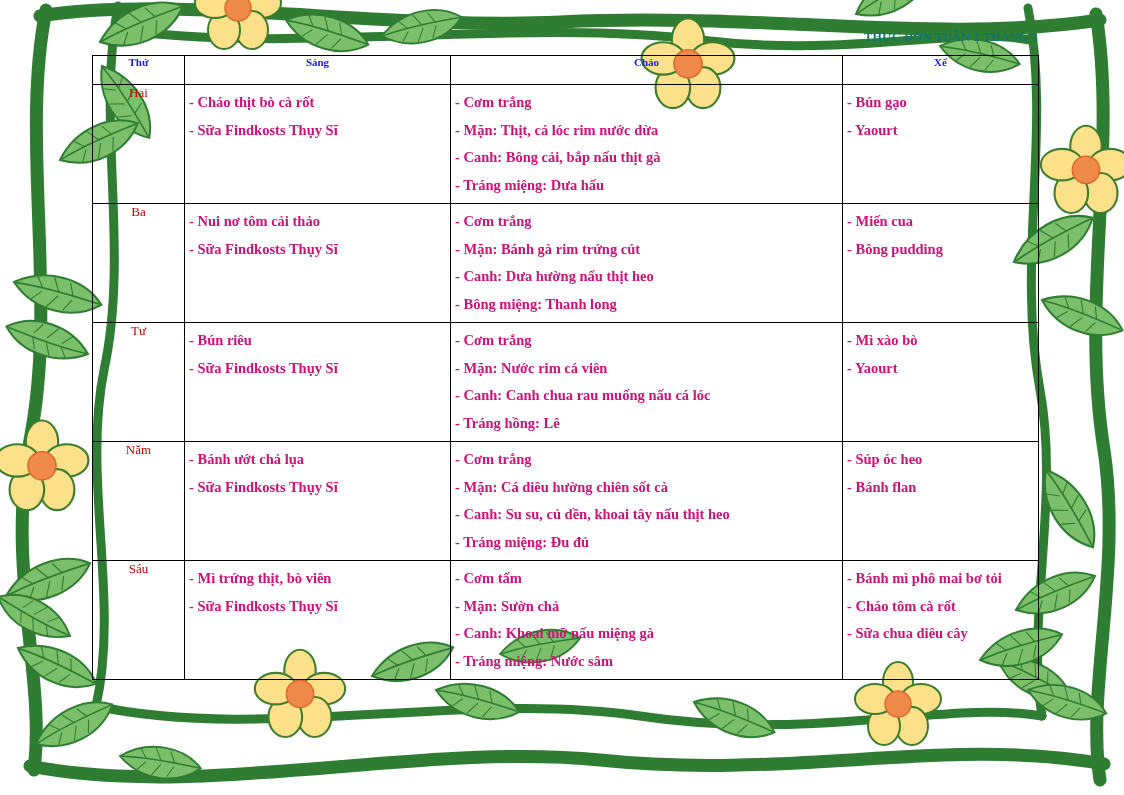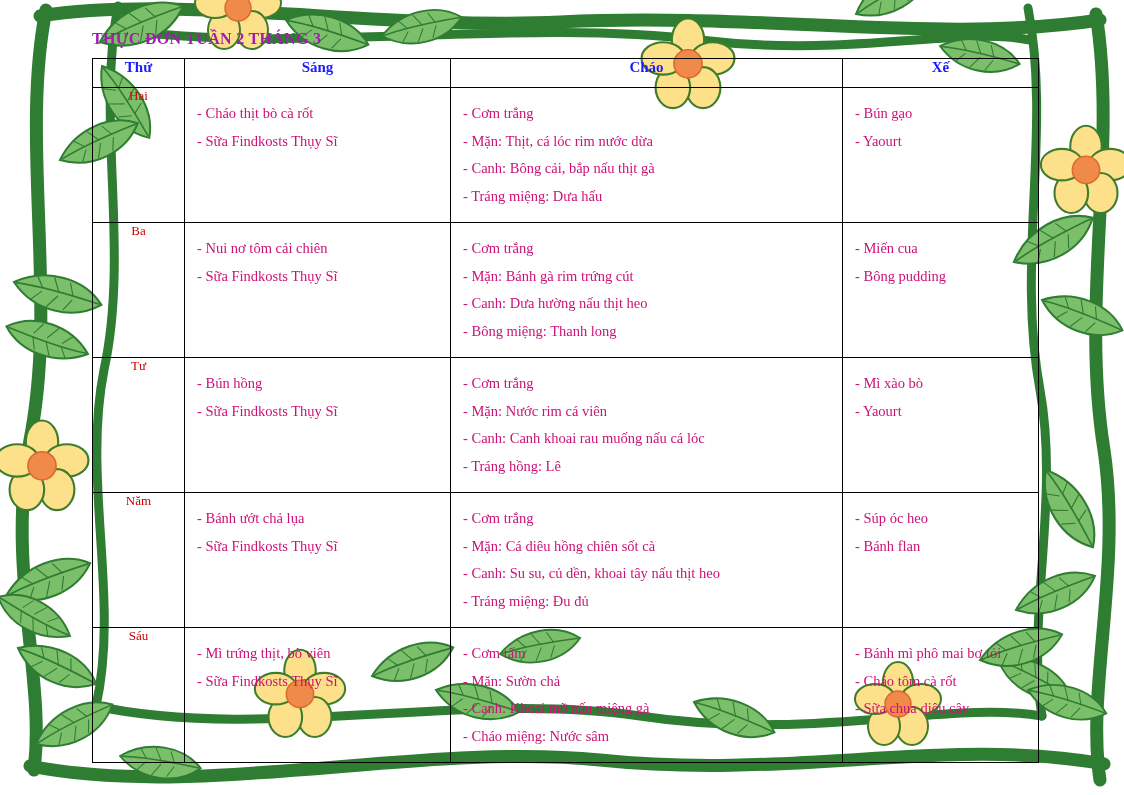--- a/index.html
+++ b/index.html
@@ -27,45 +27,45 @@
   
   #menu-doc {
     position: absolute;
     left: 92px;
     top: 30px;
     width: 946px;
     z-index: 3;
   }
 
   #menu-title {
-    text-align: left;
-    font-size: 16px;
+    text-align: right;
+    font-size: 12px;
     font-weight: bold;
-    color: #a21caf;
+    color: #0f766e;
     letter-spacing: 0.3px;
     margin-bottom: 10px;
     font-family: "Liberation Serif", serif;
   }
 
   table.menu-table {
     border-collapse: collapse;
     width: 946px;
     table-layout: fixed;
     background: transparent;
   }
   table.menu-table th,
   table.menu-table td {
     border: 1px solid #000000;
     vertical-align: top;
     padding: 0;
   }
   table.menu-table th {
     height: 28px;
     text-align: center;
-    font-size: 15px;
+    font-size: 11px;
     font-weight: bold;
     color: #1a1aff;
     font-family: "Liberation Serif", serif;
   }
   col.c-day   { width: 92px; }
   col.c-morn  { width: 266px; }
   col.c-noon  { width: 392px; }
   col.c-aft   { width: 196px; }
 
   td.day-cell {
@@ -73,22 +73,23 @@
     font-weight: normal;
     color: #cc0000;
     font-size: 13px;
     padding-top: 8px;
   }
   td.items-cell {
     padding: 7px 0 9px 10px;
   }
   ul.items {
     list-style: none;
-    margin: 12px;
+    margin: 4px;
     padding: 0;
+    font-weight: bold;
   }
   ul.items li {
     font-size: 14.5px;
     color: #cc1177;
     line-height: 1.0;
     padding: 6px 0 7px 0;
     white-space: nowrap;
     font-family: "Liberation Serif", serif;
   }
 </style>
@@ -208,21 +209,21 @@
             <ul class="items">
               <li>- Bún gạo</li>
               <li>- Yaourt</li>
             </ul>
           </td>
         </tr>
         <tr>
           <td class="day-cell">Ba</td>
           <td class="items-cell">
             <ul class="items">
-              <li>- Nui nơ tôm cải chiên</li>
+              <li>- Nui nơ tôm cải thảo</li>
               <li>- Sữa Findkosts Thụy Sĩ</li>
             </ul>
           </td>
           <td class="items-cell">
             <ul class="items">
               <li>- Cơm trắng</li>
               <li>- Mặn: Bánh gà rim trứng cút</li>
               <li>- Canh: Dưa hường nấu thịt heo</li>
               <li>- Bông miệng: Thanh long</li>
             </ul>
@@ -231,29 +232,29 @@
             <ul class="items">
               <li>- Miến cua</li>
               <li>- Bông pudding</li>
             </ul>
           </td>
         </tr>
         <tr>
           <td class="day-cell">Tư</td>
           <td class="items-cell">
             <ul class="items">
-              <li>- Bún hồng</li>
+              <li>- Bún riêu</li>
               <li>- Sữa Findkosts Thụy Sĩ</li>
             </ul>
           </td>
           <td class="items-cell">
             <ul class="items">
               <li>- Cơm trắng</li>
               <li>- Mặn: Nước rim cá viên</li>
-              <li>- Canh: Canh khoai rau muống nấu cá lóc</li>
+              <li>- Canh: Canh chua rau muống nấu cá lóc</li>
               <li>- Tráng hồng: Lê</li>
             </ul>
           </td>
           <td class="items-cell">
             <ul class="items">
               <li>- Mì xào bò</li>
               <li>- Yaourt</li>
             </ul>
           </td>
         </tr>
@@ -261,21 +262,21 @@
           <td class="day-cell">Năm</td>
           <td class="items-cell">
             <ul class="items">
               <li>- Bánh ướt chả lụa</li>
               <li>- Sữa Findkosts Thụy Sĩ</li>
             </ul>
           </td>
           <td class="items-cell">
             <ul class="items">
               <li>- Cơm trắng</li>
-              <li>- Mặn: Cá diêu hồng chiên sốt cà</li>
+              <li>- Mặn: Cá diêu hường chiên sốt cà</li>
               <li>- Canh: Su su, củ dền, khoai tây nấu thịt heo</li>
               <li> - Tráng miệng: Đu đủ</li>
             </ul>
           </td>
           <td class="items-cell">
             <ul class="items">
               <li>- Súp óc heo</li>
               <li>- Bánh flan</li>
             </ul>
           </td>
@@ -286,21 +287,21 @@
             <ul class="items">
               <li>- Mì trứng thịt, bò viên</li>
               <li>- Sữa Findkosts Thụy Sĩ</li>
             </ul>
           </td>
           <td class="items-cell">
             <ul class="items">
               <li>- Cơm tấm</li>
               <li>- Mặn: Sườn chả</li>
               <li>- Canh: Khoai mỡ nấu miệng gà</li>
-              <li>- Cháo miệng: Nước sâm</li>
+              <li>- Tráng miệng: Nước sâm</li>
             </ul>
           </td>
           <td class="items-cell">
             <ul class="items">
               <li>- Bánh mì phô mai bơ tỏi</li>
               <li>- Cháo tôm cà rốt</li>
               <li>- Sữa chua diêu cây</li>
             </ul>
           </td>
         </tr>

